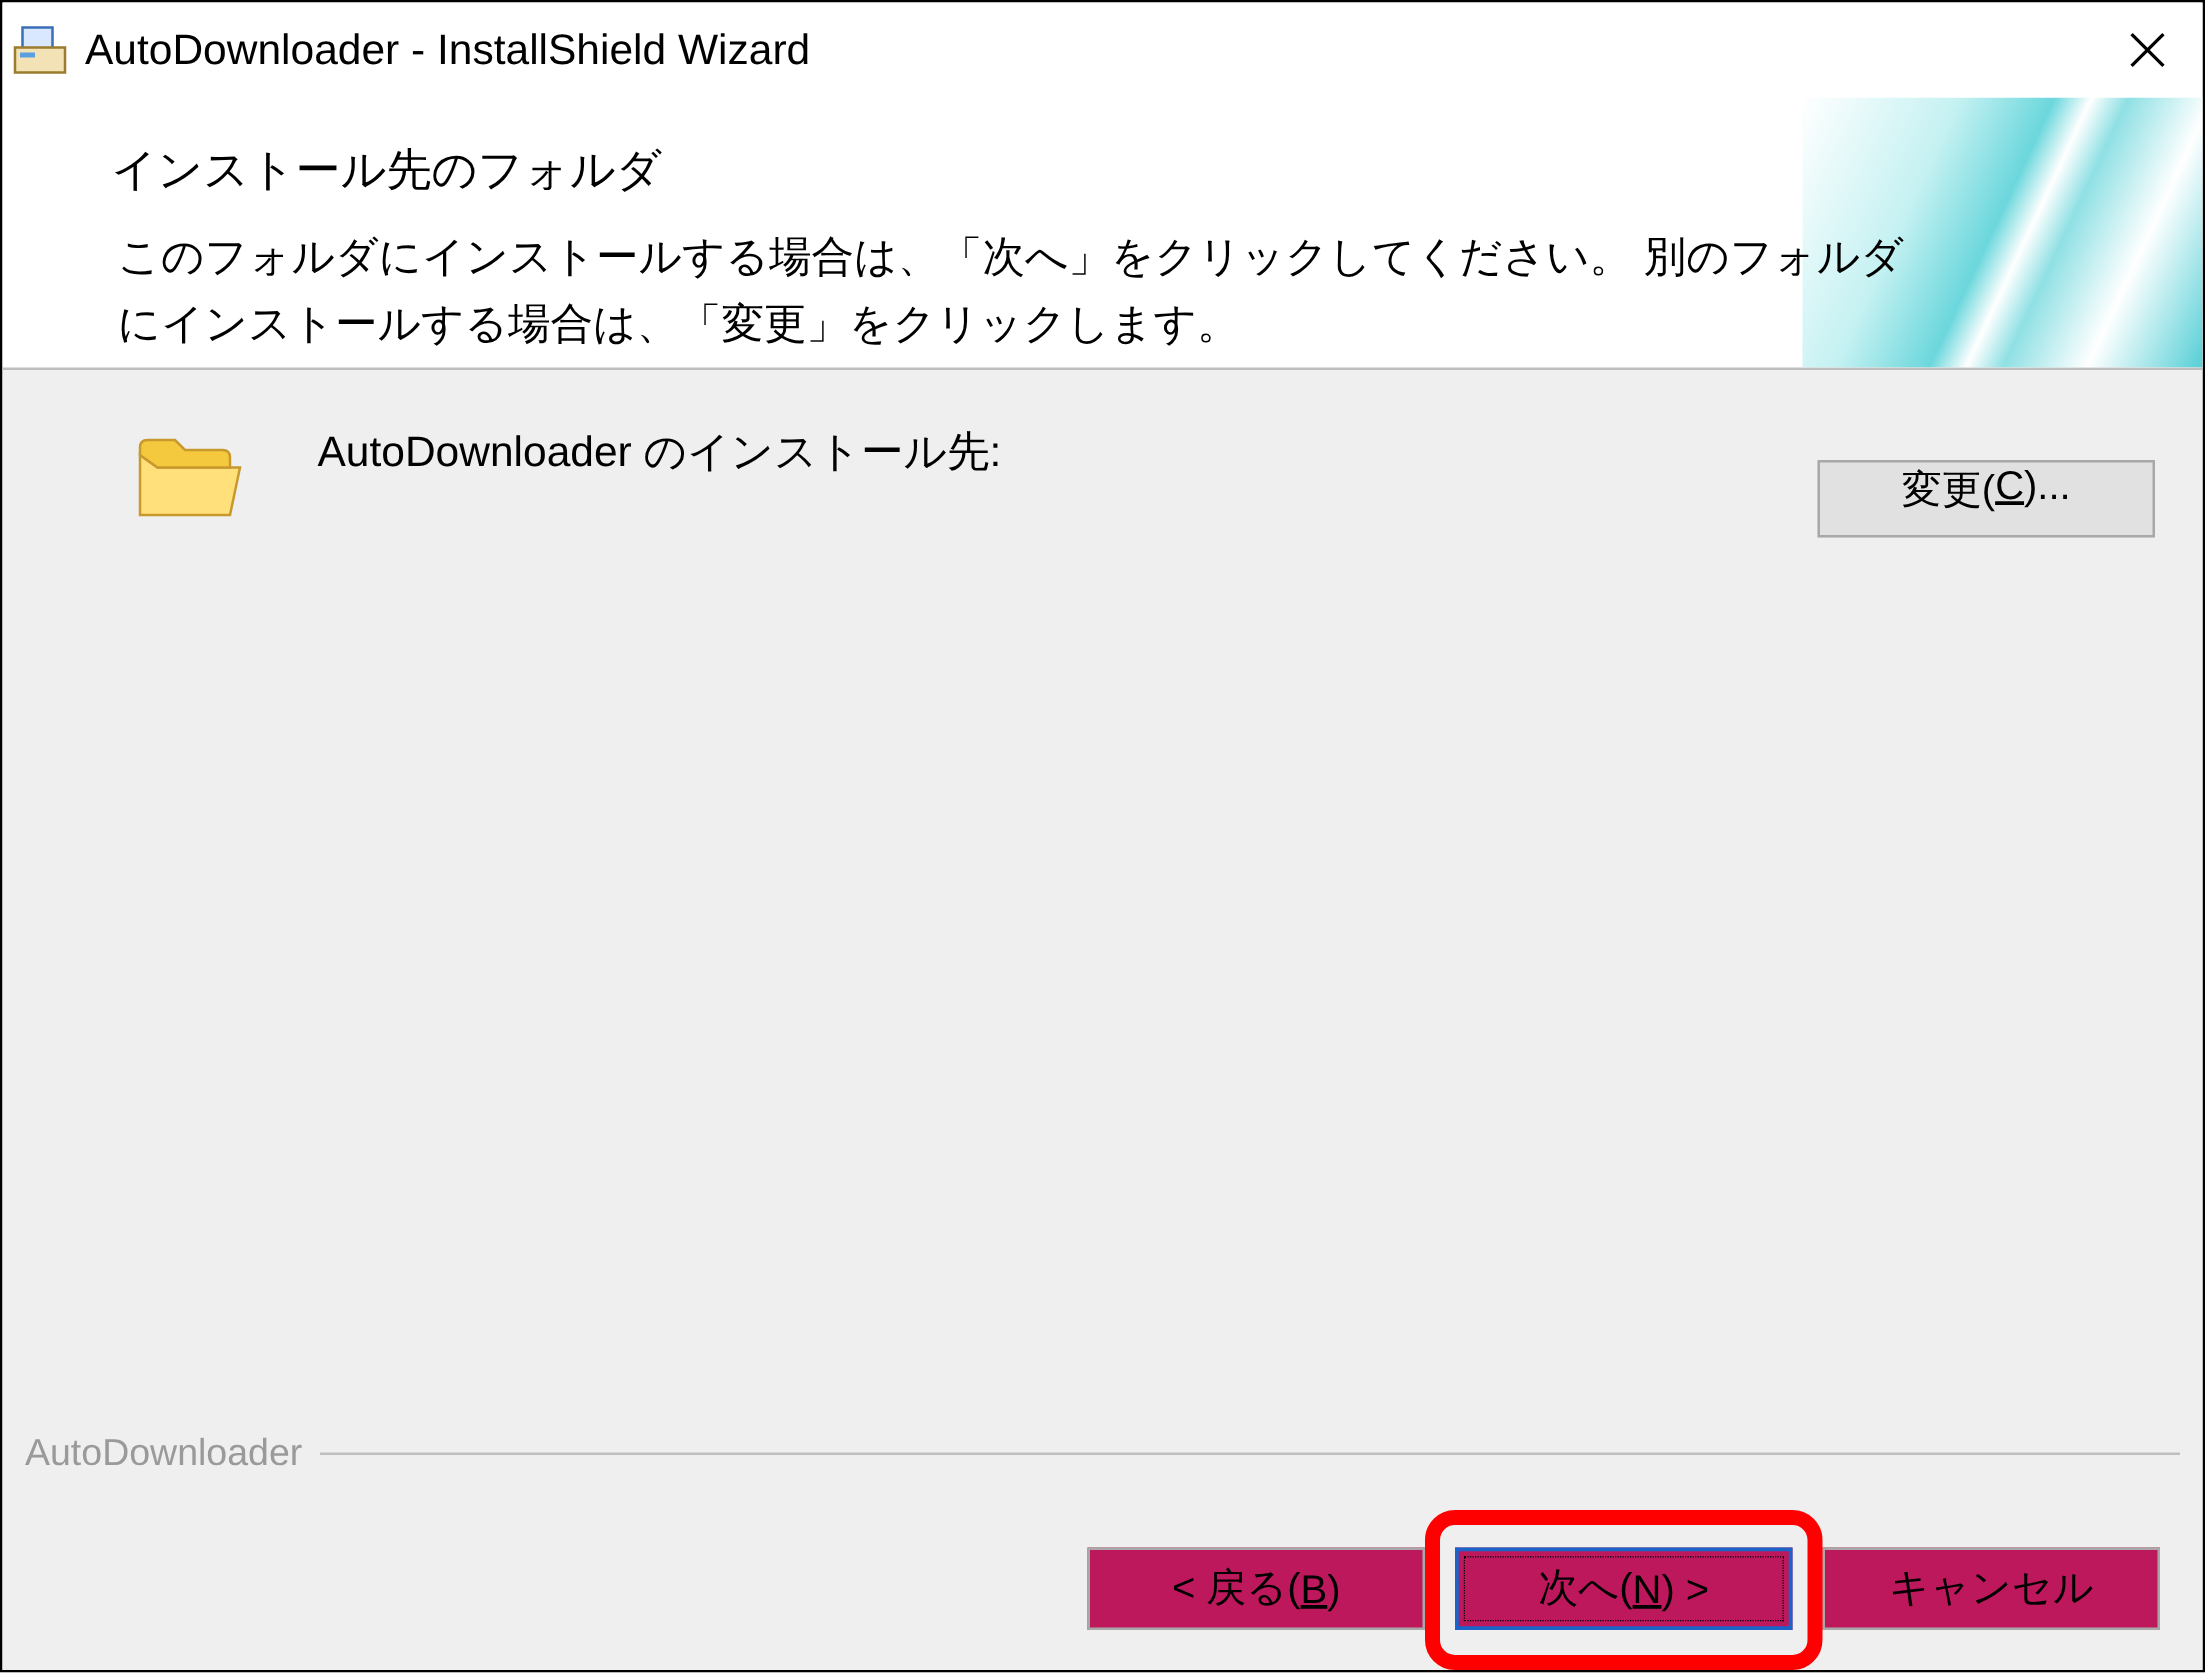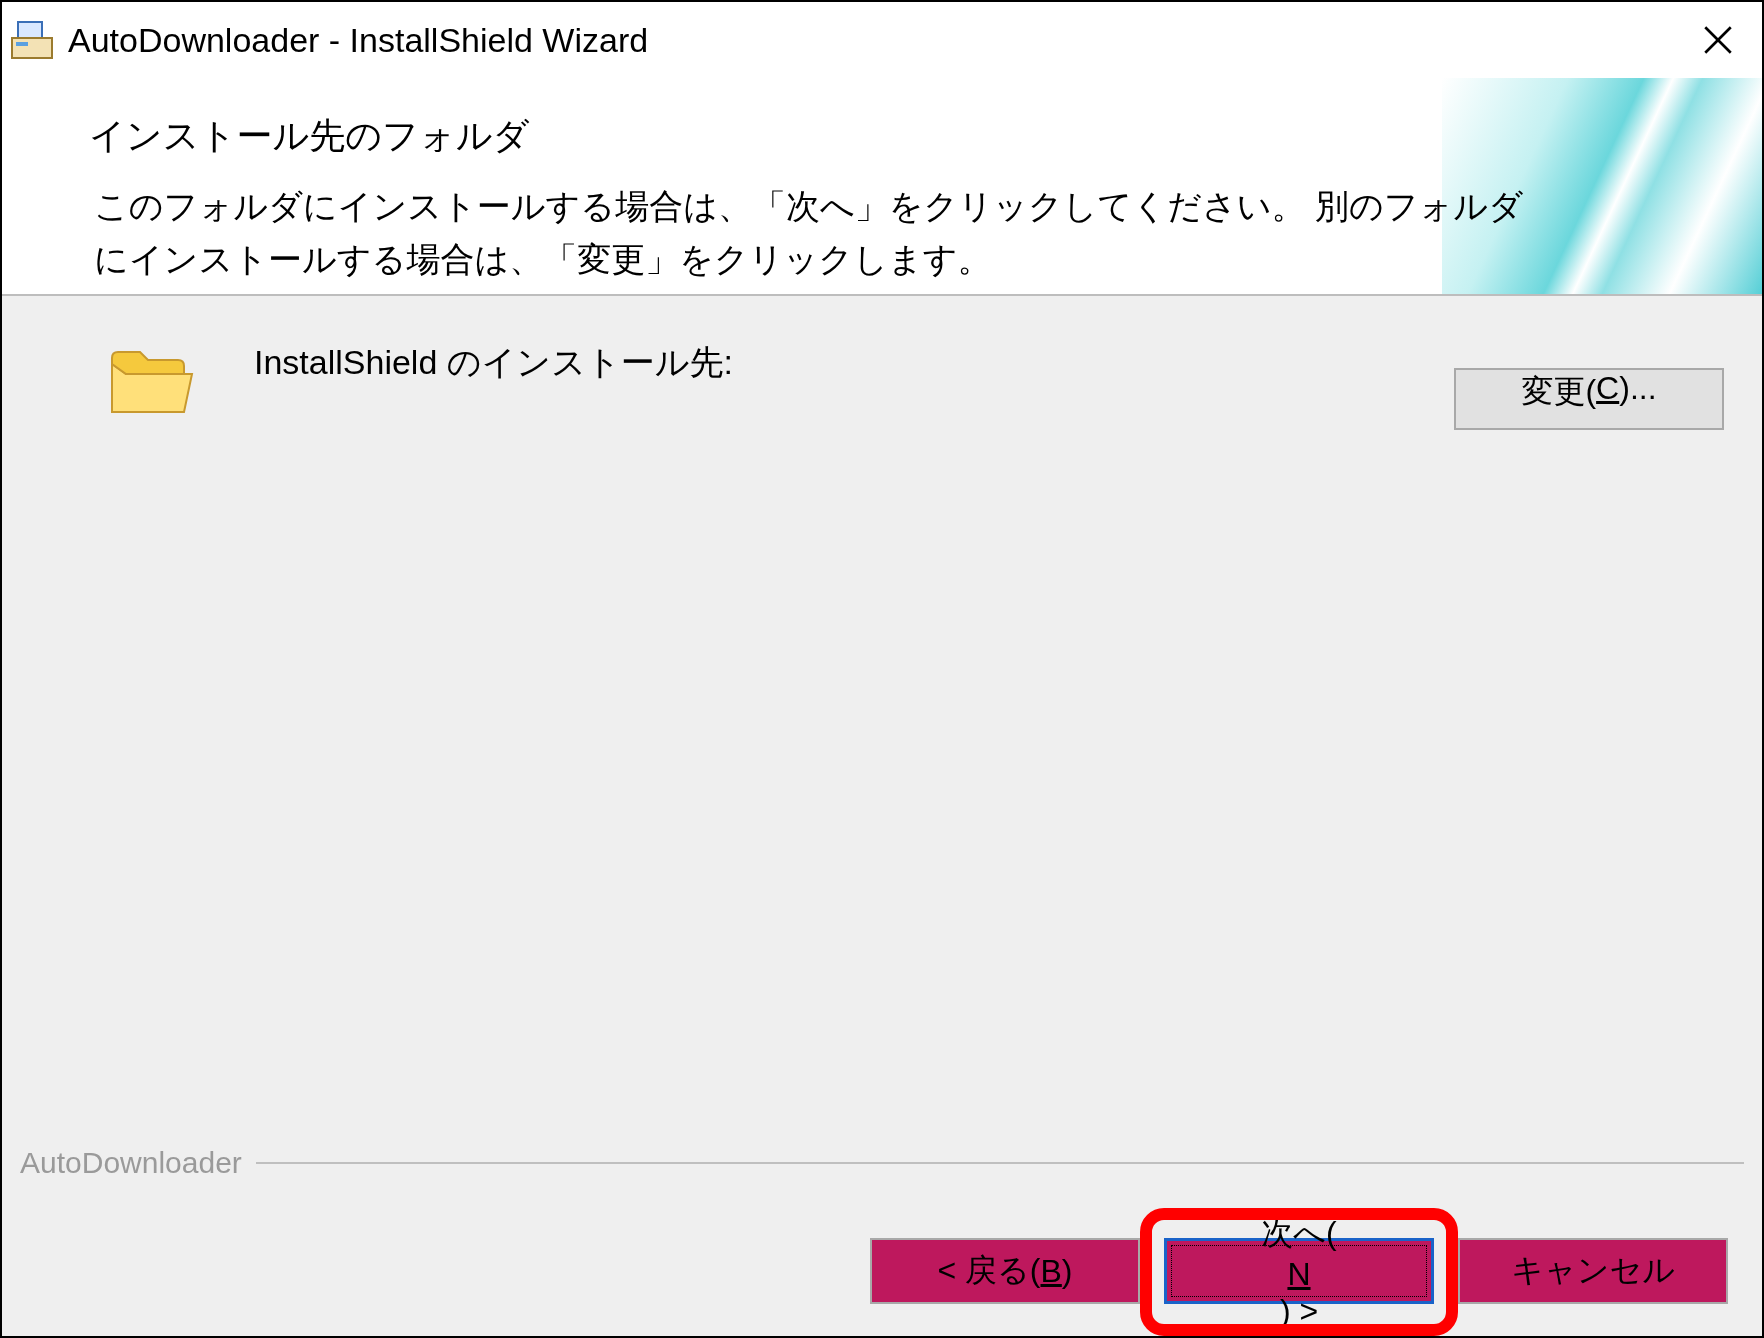--- a/index.html
+++ b/index.html
@@ -135,21 +135,20 @@
     border: 2px solid #a8a8a8;
     font-size: 32px;
     color: #000;
     display: flex; align-items: center; justify-content: center;
     font-family: inherit;
   }
   .btn-next {
     border: 3px solid #1a63c9;
     outline: 1px dotted #000;
     outline-offset: -8px;
-    flex-direction: column;
   }
   .u { text-decoration: underline; }
   .highlight-ring {
     position: absolute;
     border: 12px solid #ff0000;
     border-radius: 24px;
     pointer-events: none;
   }
 </style>
 </head>
@@ -182,21 +181,21 @@
 
   <div class="content">
     <div class="folder-row">
       <span class="folder-icon">
         <svg viewBox="0 0 88 88" width="88" height="88">
           <path d="M6 24 L6 72 L78 72 L86 34 L20 34 Z" fill="#ffe07a" stroke="#c8992e" stroke-width="2"></path>
           <path d="M6 24 L6 18 Q6 12 12 12 L34 12 L42 20 L72 20 Q78 20 78 26 L78 34 L20 34 Z" fill="#f5c93d" stroke="#c8992e" stroke-width="2"></path>
         </svg>
       </span>
       <div class="folder-text">
-        <div>InstallShield のインストール先:</div>
+        <div>AutoDownloader のインストール先:</div>
       </div>
     </div>
 
     <button class="change-btn">
       <span>変更(</span>
         <span class="u">C</span>
         <span>)...</span>
     </button>
 
     <div class="footer-label">

